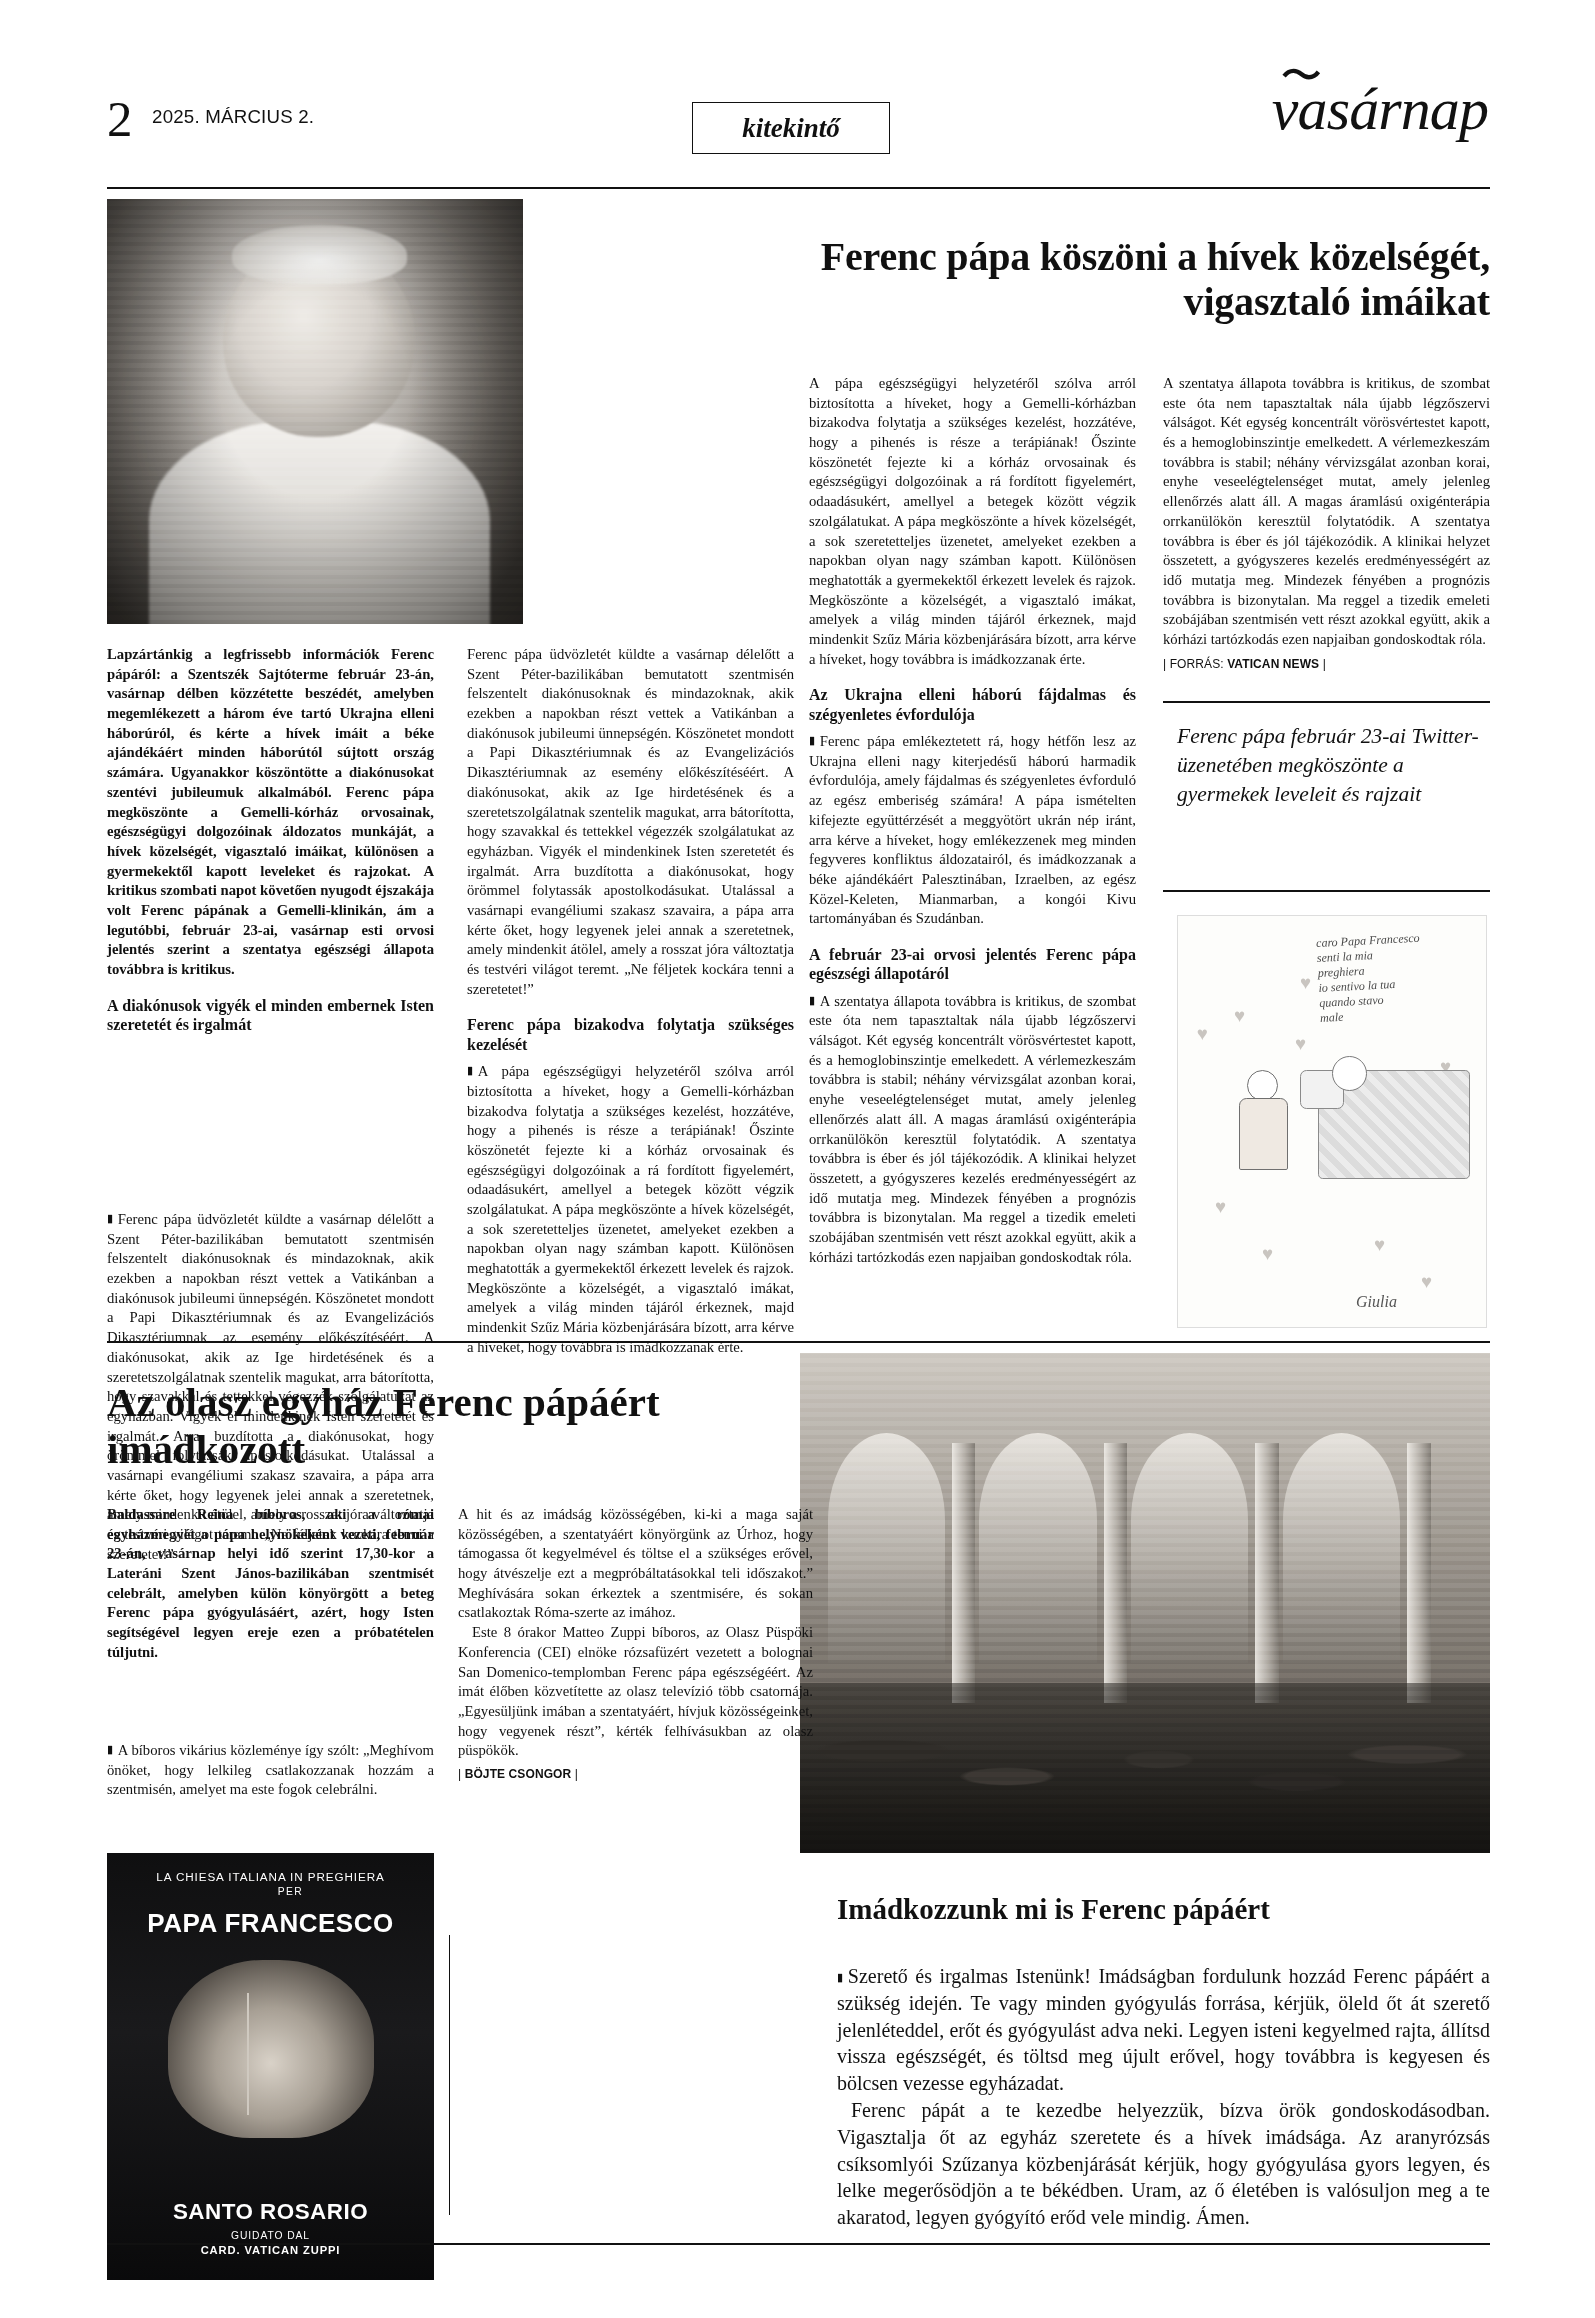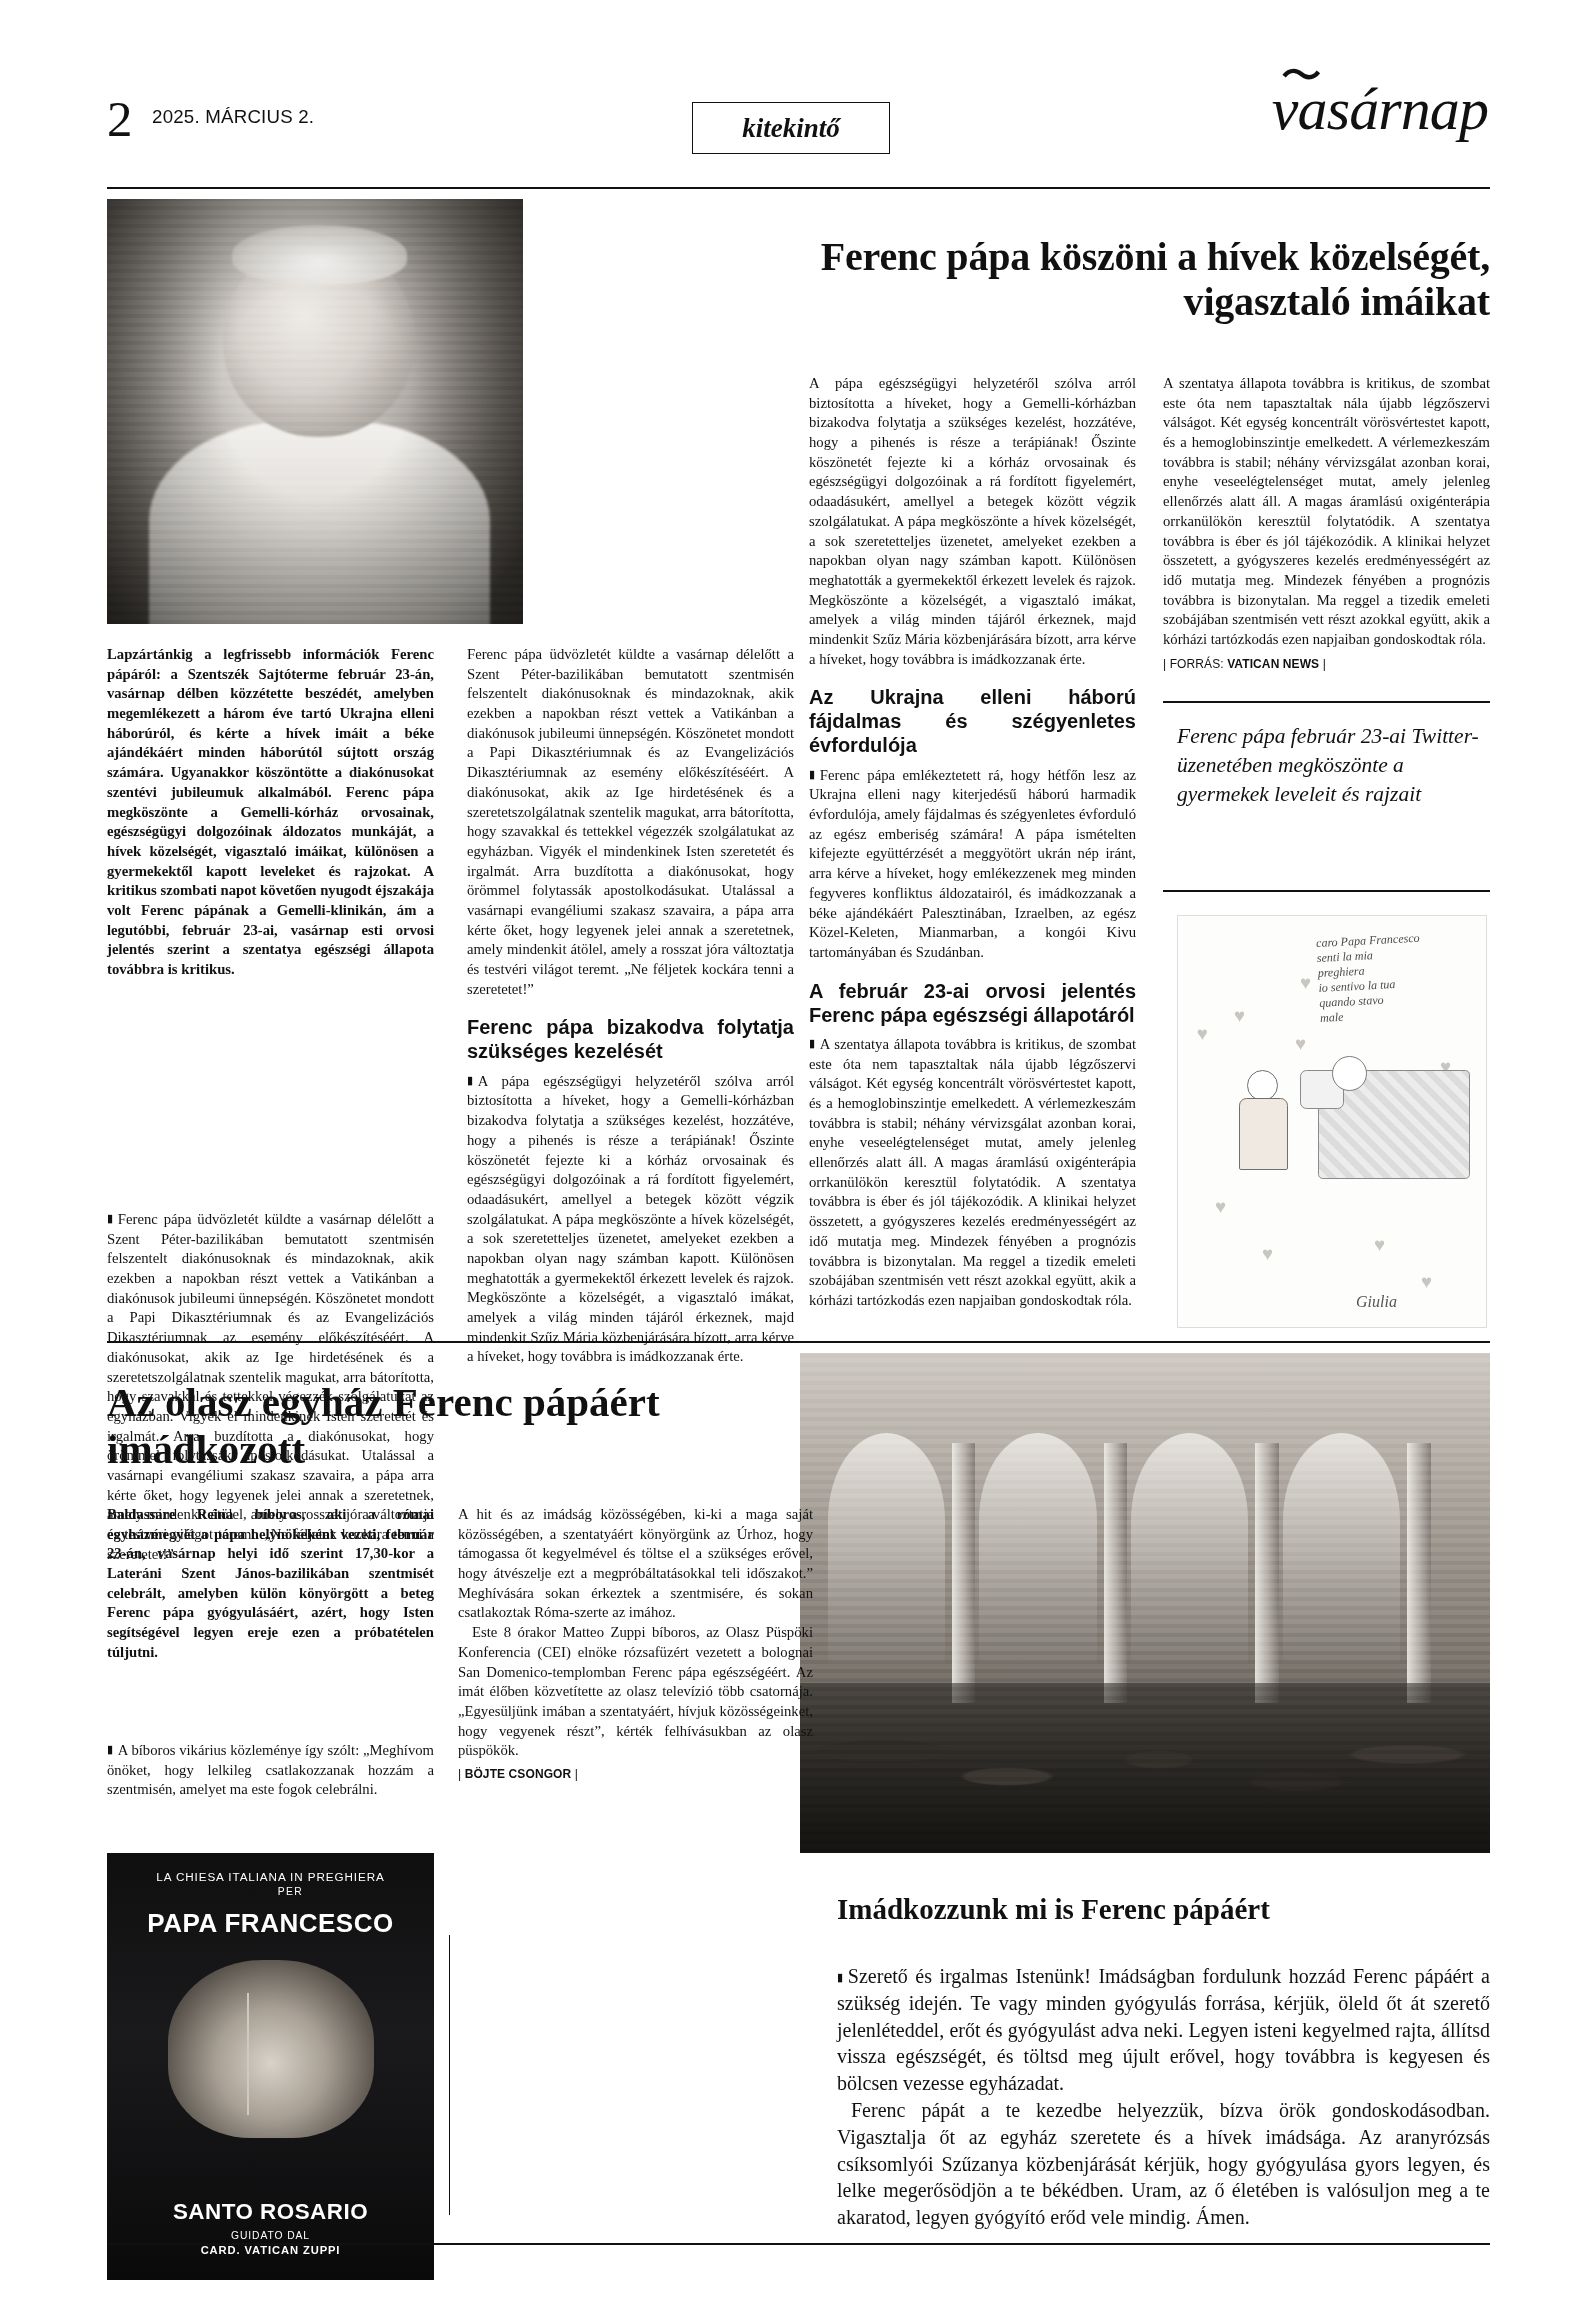--- a/index.html
+++ b/index.html
@@ -123,23 +123,23 @@
     font-family:"Liberation Serif", serif;
     font-size:14.7px;
     line-height:1.34;
     text-align:justify;
     color:#111;
   }
   .col p{margin:0 0 0 0;text-indent:0;}
   .col p + p{text-indent:14px;}
   .col.bold{font-weight:700;}
   .sub{
-    font-family:Liberation Sans, sans-serif;
+    font-family:Liberation Serif, serif;
     font-weight:700;
-    font-size:20px;
+    font-size:16px;
     line-height:1.2;
     margin:16px 0 8.4px 0;
   }
   .sq:before{
     content:"▮";
     font-size:11.2px;
     margin-right:4.7px;
     position:relative; top:-1.9px;
   }
   .src{
@@ -304,20 +304,21 @@
     <div class="p-head"></div>
     <div class="p-cap"></div>
     <div class="p-shadow"></div>
     <div class="p-grain"></div>
   </div>
 
   <div class="headline-top">Ferenc pápa köszöni a hívek közelségét, vigasztaló imáikat</div>
 
   <div class="col bold" style="left:107px; top:645px; width:327px;">
     <p>Lapzártánkig a legfrissebb információk Ferenc pápáról: a Szentszék Sajtóterme február 23-án, vasárnap délben közzétette beszédét, amelyben megemlékezett a három éve tartó Ukrajna elleni háborúról, és kérte a hívek imáit a béke ajándékáért minden háborútól sújtott ország számára. Ugyanakkor köszöntötte a diakónusokat szentévi jubileumuk alkalmából. Ferenc pápa megköszönte a Gemelli-kórház orvosainak, egészségügyi dolgozóinak áldozatos munkáját, a hívek közelségét, vigasztaló imáikat, különösen a gyermekektől kapott leveleket és rajzokat. A kritikus szombati napot követően nyugodt éjszakája volt Ferenc pápának a Gemelli-klinikán, ám a legutóbbi, február 23-ai, vasárnap esti orvosi jelentés szerint a szentatya egészségi állapota továbbra is kritikus.</p>
+    <div class="sub">A diakónusok vigyék el minden embernek Isten szeretetét és irgalmát</div>
   </div>
   <div class="col" style="left:107px; top:1210px; width:327px; font-weight:400;">
     <p class="sq">Ferenc pápa üdvözletét küldte a vasárnap délelőtt a Szent Péter-bazilikában bemutatott szentmisén felszentelt diakónusoknak és mindazoknak, akik ezekben a napokban részt vettek a Vatikánban a diakónusok jubileumi ünnepségén. Köszönetet mondott a Papi Dikasztériumnak és az Evangelizációs Dikasztériumnak az esemény előkészítéséért. A diakónusokat, akik az Ige hirdetésének és a szeretetszolgálatnak szentelik magukat, arra bátorította, hogy szavakkal és tettekkel végezzék szolgálatukat az egyházban. Vigyék el mindenkinek Isten szeretetét és irgalmát. Arra buzdította a diakónusokat, hogy örömmel folytassák apostolkodásukat. Utalással a vasárnapi evangéliumi szakasz szavaira, a pápa arra kérte őket, hogy legyenek jelei annak a szeretetnek, amely mindenkit átölel, amely a rosszat jóra változtatja és testvéri világot teremt. „Ne féljetek kockára tenni a szeretetet!”</p>
   </div>
 
   <div class="col" style="left:467px; top:645px; width:327px;">
     <p>Ferenc pápa üdvözletét küldte a vasárnap délelőtt a Szent Péter-bazilikában bemutatott szentmisén felszentelt diakónusoknak és mindazoknak, akik ezekben a napokban részt vettek a Vatikánban a diakónusok jubileumi ünnepségén. Köszönetet mondott a Papi Dikasztériumnak és az Evangelizációs Dikasztériumnak az esemény előkészítéséért. A diakónusokat, akik az Ige hirdetésének és a szeretetszolgálatnak szentelik magukat, arra bátorította, hogy szavakkal és tettekkel végezzék szolgálatukat az egyházban. Vigyék el mindenkinek Isten szeretetét és irgalmát. Arra buzdította a diakónusokat, hogy örömmel folytassák apostolkodásukat. Utalással a vasárnapi evangéliumi szakasz szavaira, a pápa arra kérte őket, hogy legyenek jelei annak a szeretetnek, amely mindenkit átölel, amely a rosszat jóra változtatja és testvéri világot teremt. „Ne féljetek kockára tenni a szeretetet!”</p>
     <div class="sub">Ferenc pápa bizakodva folytatja szükséges kezelését</div>
     <p class="sq">A pápa egészségügyi helyzetéről szólva arról biztosította a híveket, hogy a Gemelli-kórházban bizakodva folytatja a szükséges kezelést, hozzátéve, hogy a pihenés is része a terápiának! Őszinte köszönetét fejezte ki a kórház orvosainak és egészségügyi dolgozóinak a rá fordított figyelemért, odaadásukért, amellyel a betegek között végzik szolgálatukat. A pápa megköszönte a hívek közelségét, a sok szeretetteljes üzenetet, amelyeket ezekben a napokban olyan nagy számban kapott. Különösen meghatották a gyermekektől érkezett levelek és rajzok. Megköszönte a közelségét, a vigasztaló imákat, amelyek a világ minden tájáról érkeznek, majd mindenkit Szűz Mária közbenjárására bízott, arra kérve a híveket, hogy továbbra is imádkozzanak érte.</p>
   </div>

